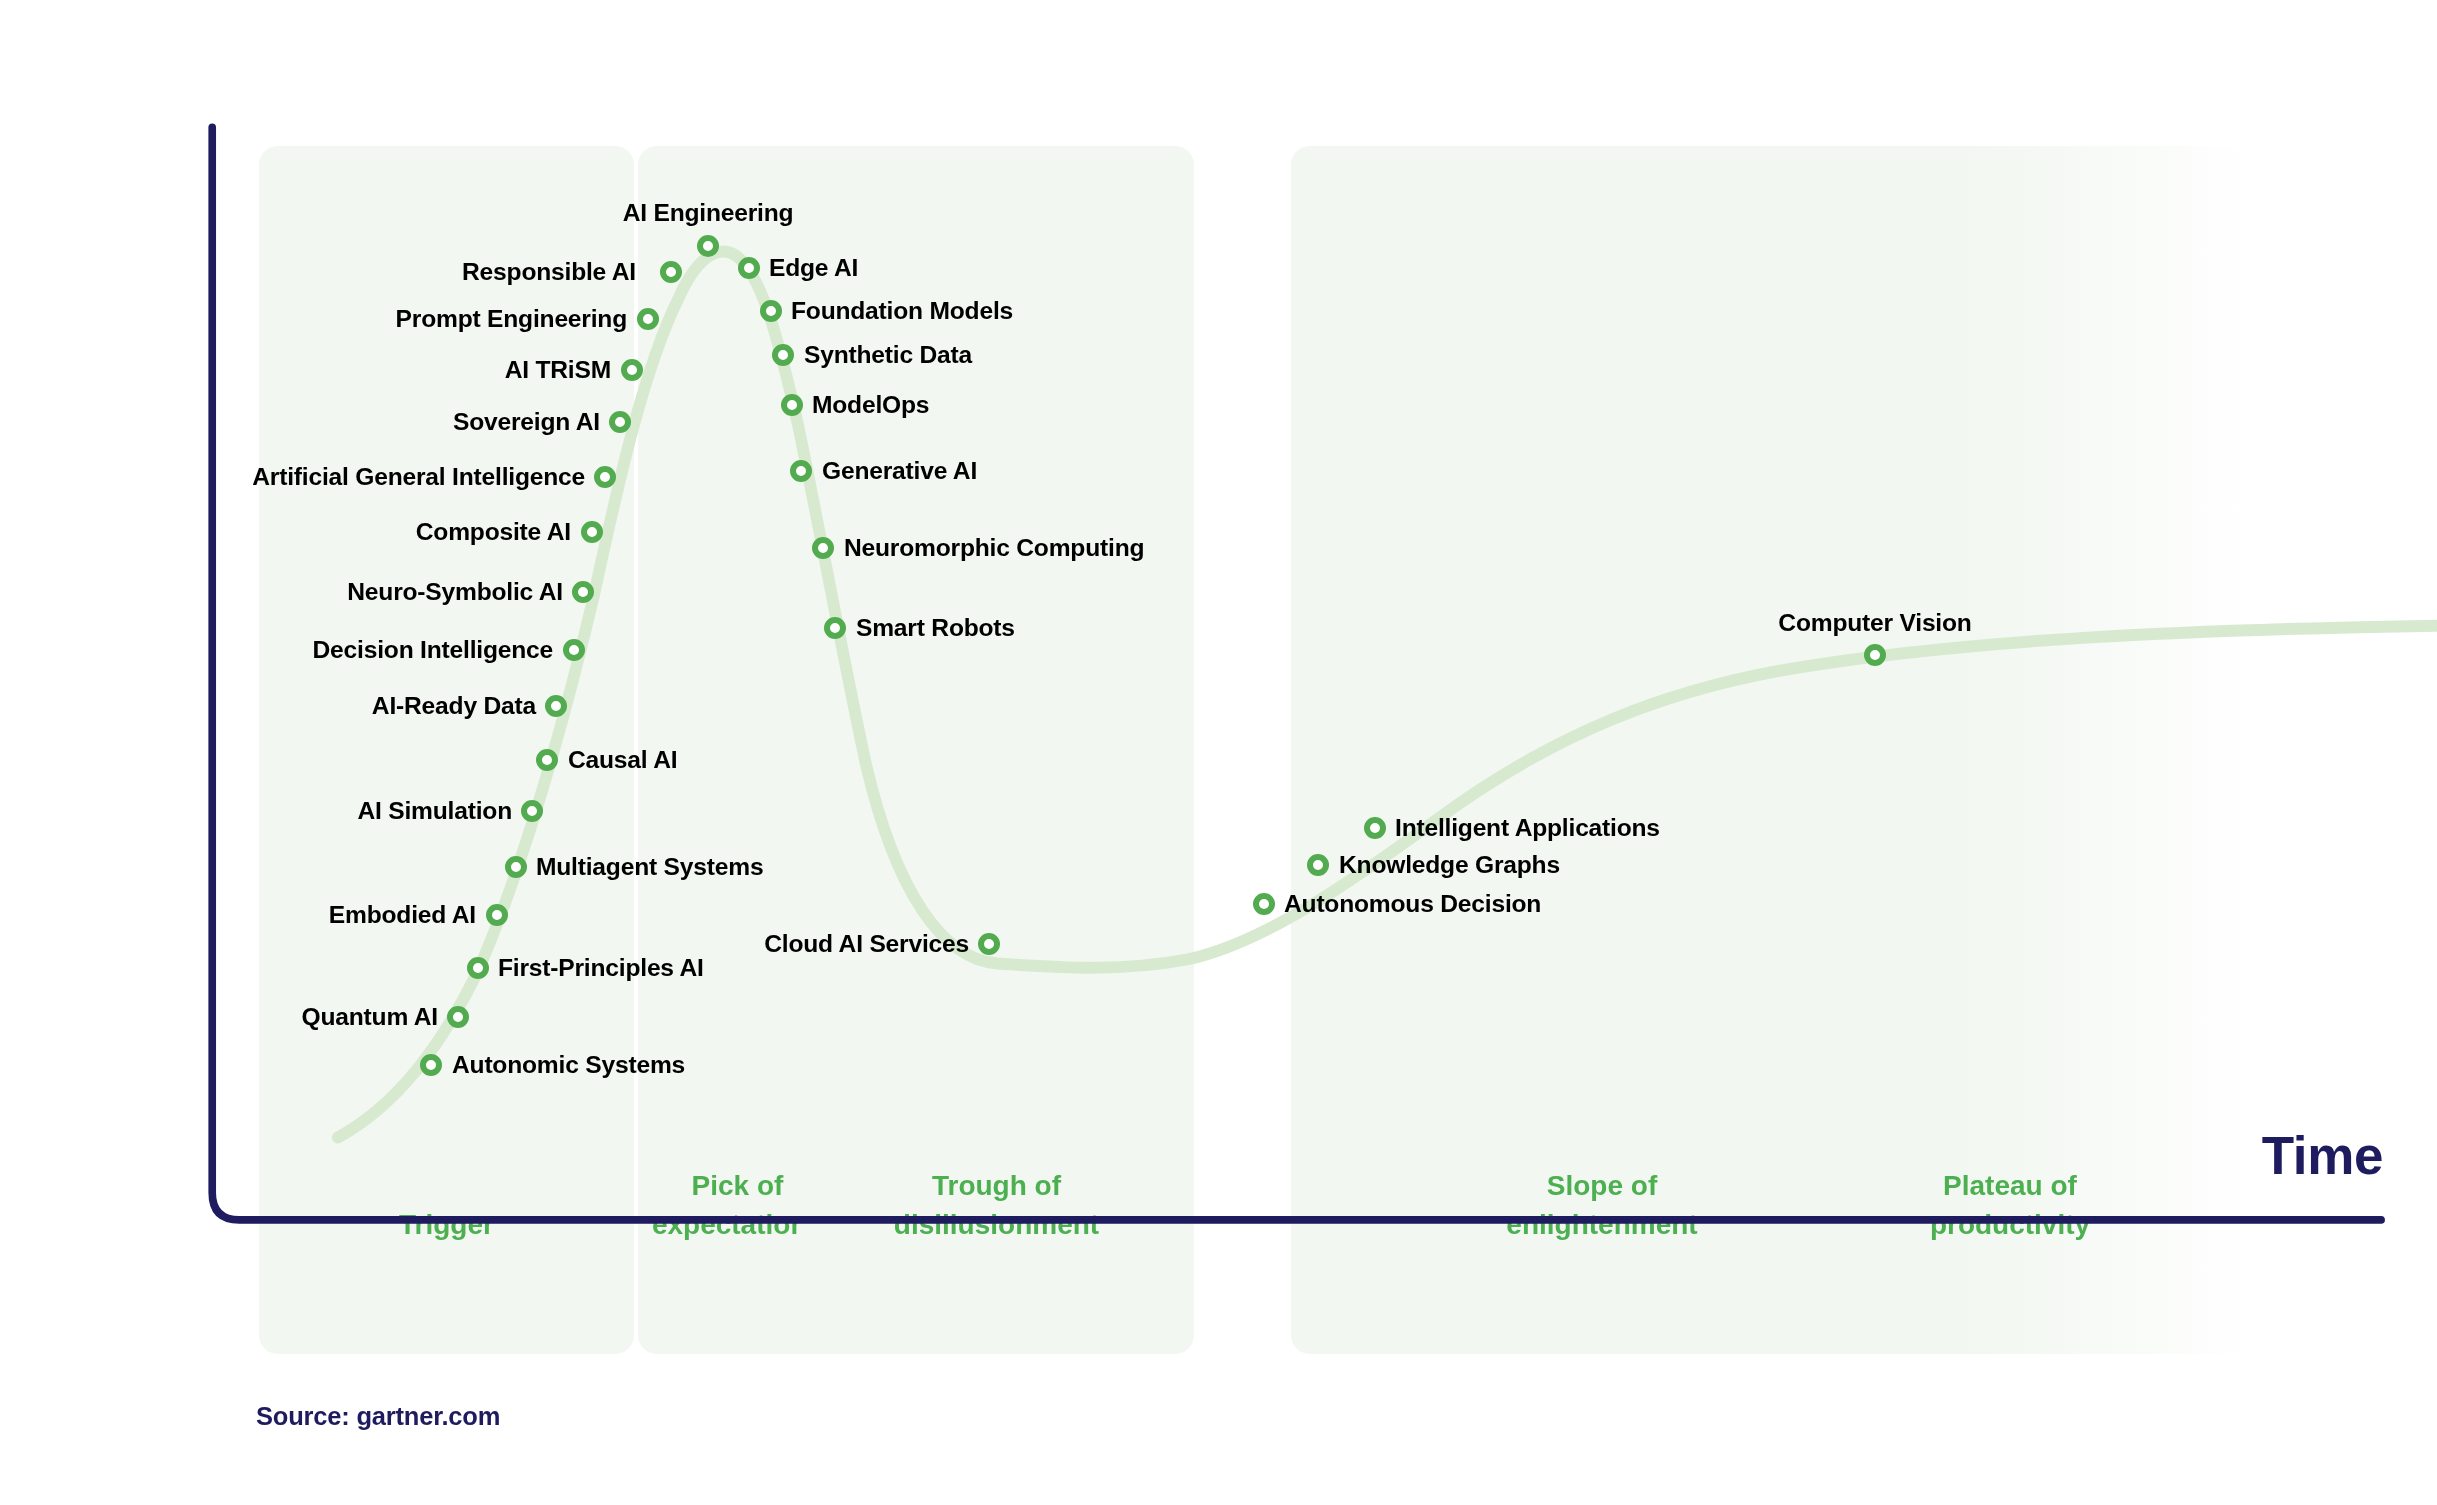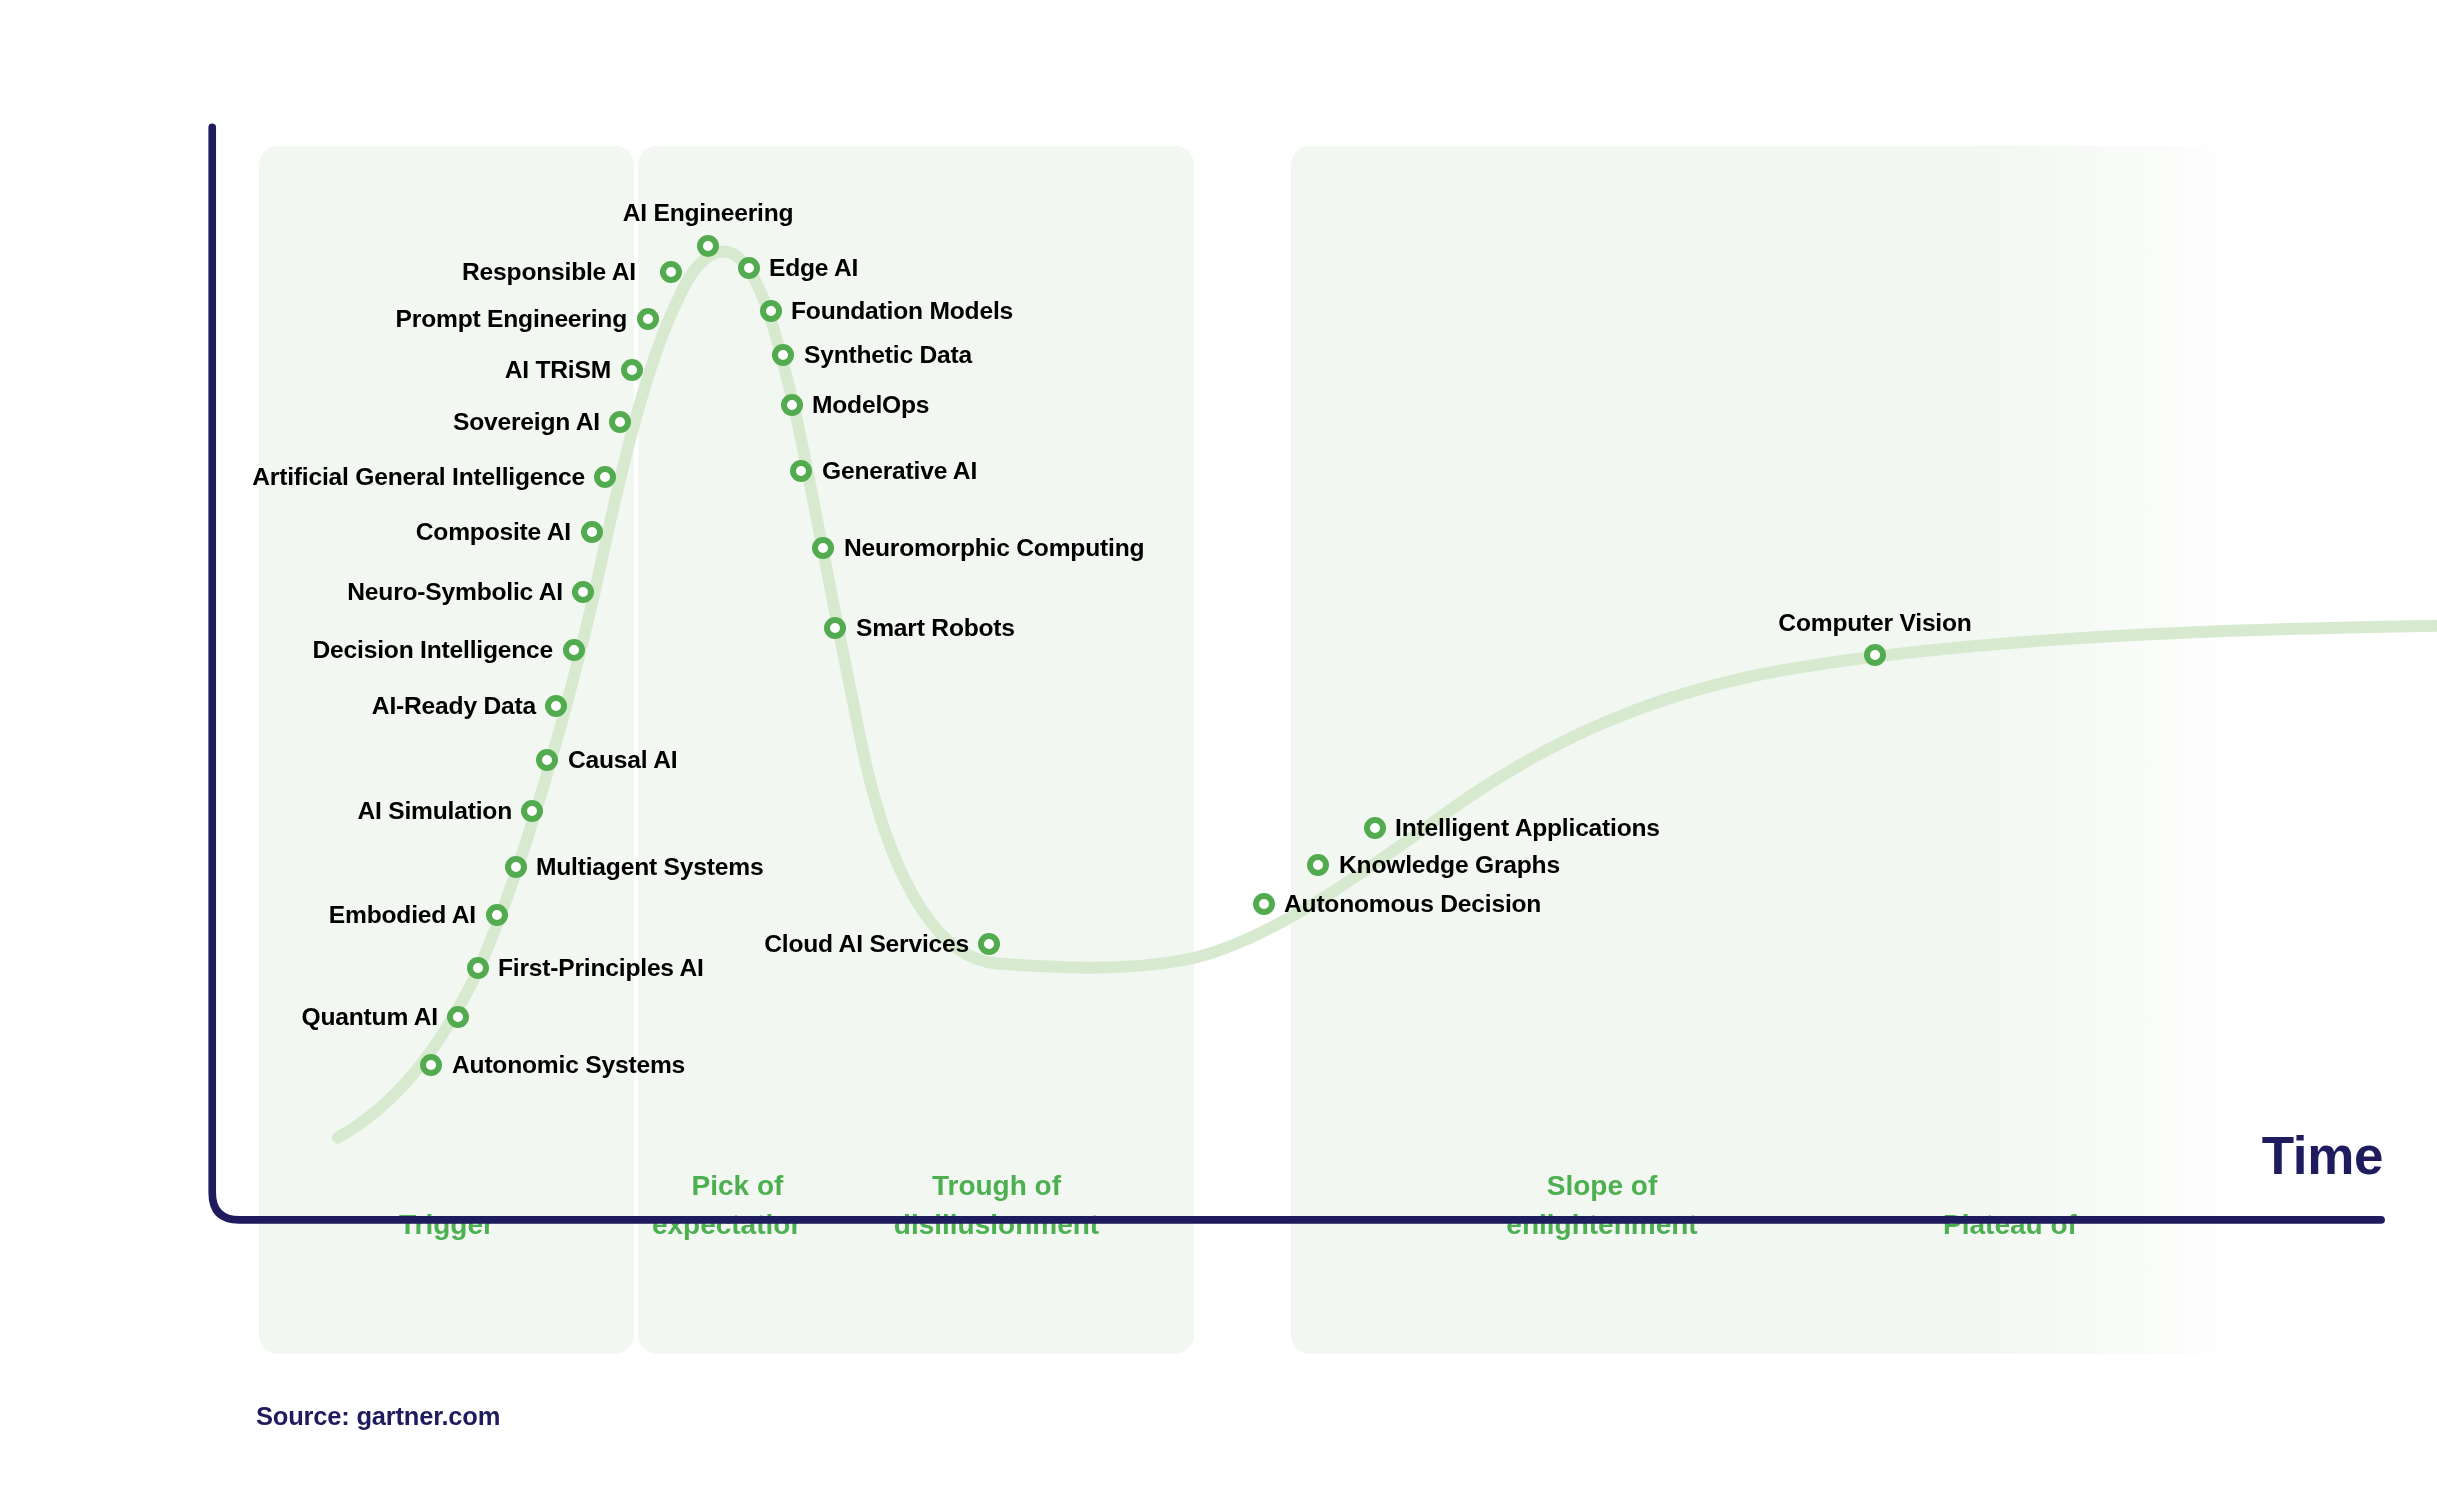--- a/index.html
+++ b/index.html
@@ -140,20 +140,21 @@
       </div>
       <div class="stage-panel" style="left: 1291px; width: 622px;">
         <div class="stage-label">
           <div>Slope of</div>
           <div>enlightenment</div>
         </div>
       </div>
       <div class="stage-panel fade" style="left: 1770px; width: 480px;">
         <div class="stage-label">
           <div>Plateau of</div>
+          <div>productivity</div>
         </div>
       </div>
     </div>
 
   <svg id="curve-svg" viewBox="0 0 2872 1774">
     <path d="M 398 1340
              C 470 1300, 520 1230, 560 1150
              C 610 1040, 660 870, 700 700
              C 730 560, 760 430, 800 350
              C 820 305, 845 288, 865 300

